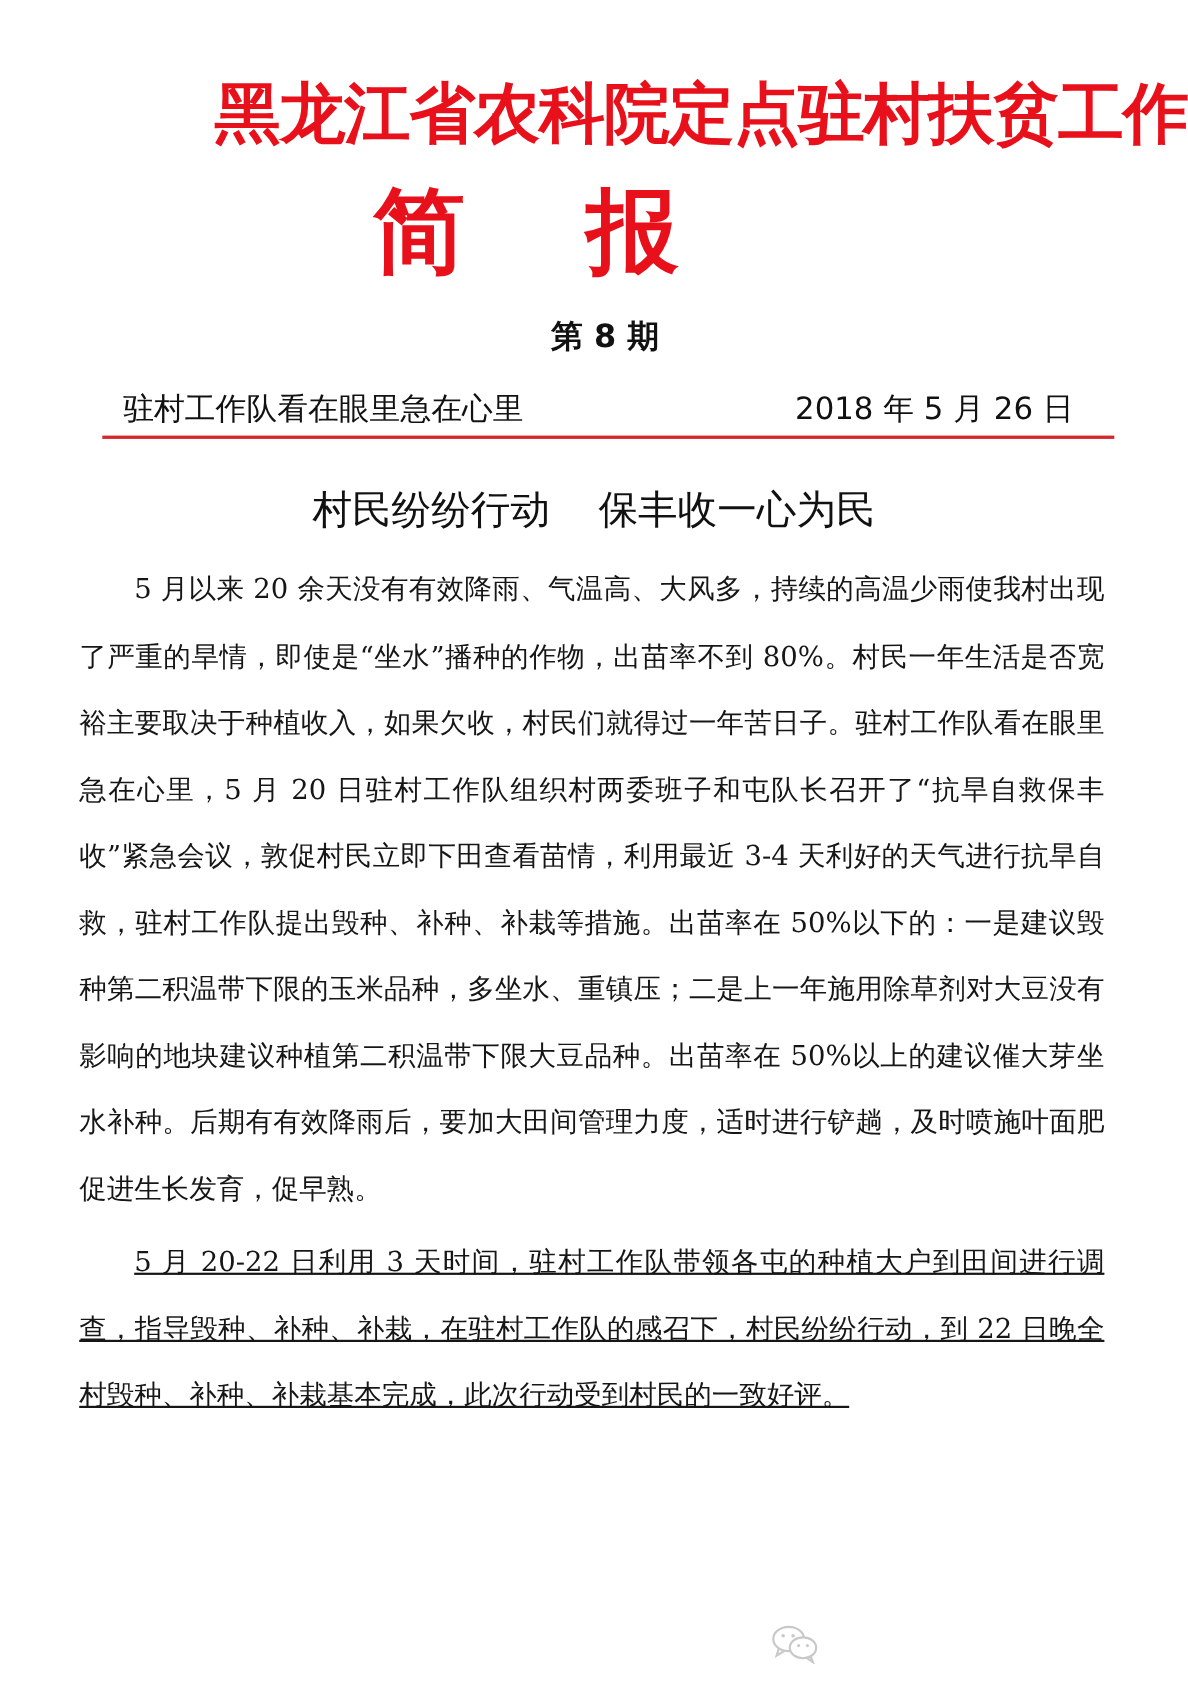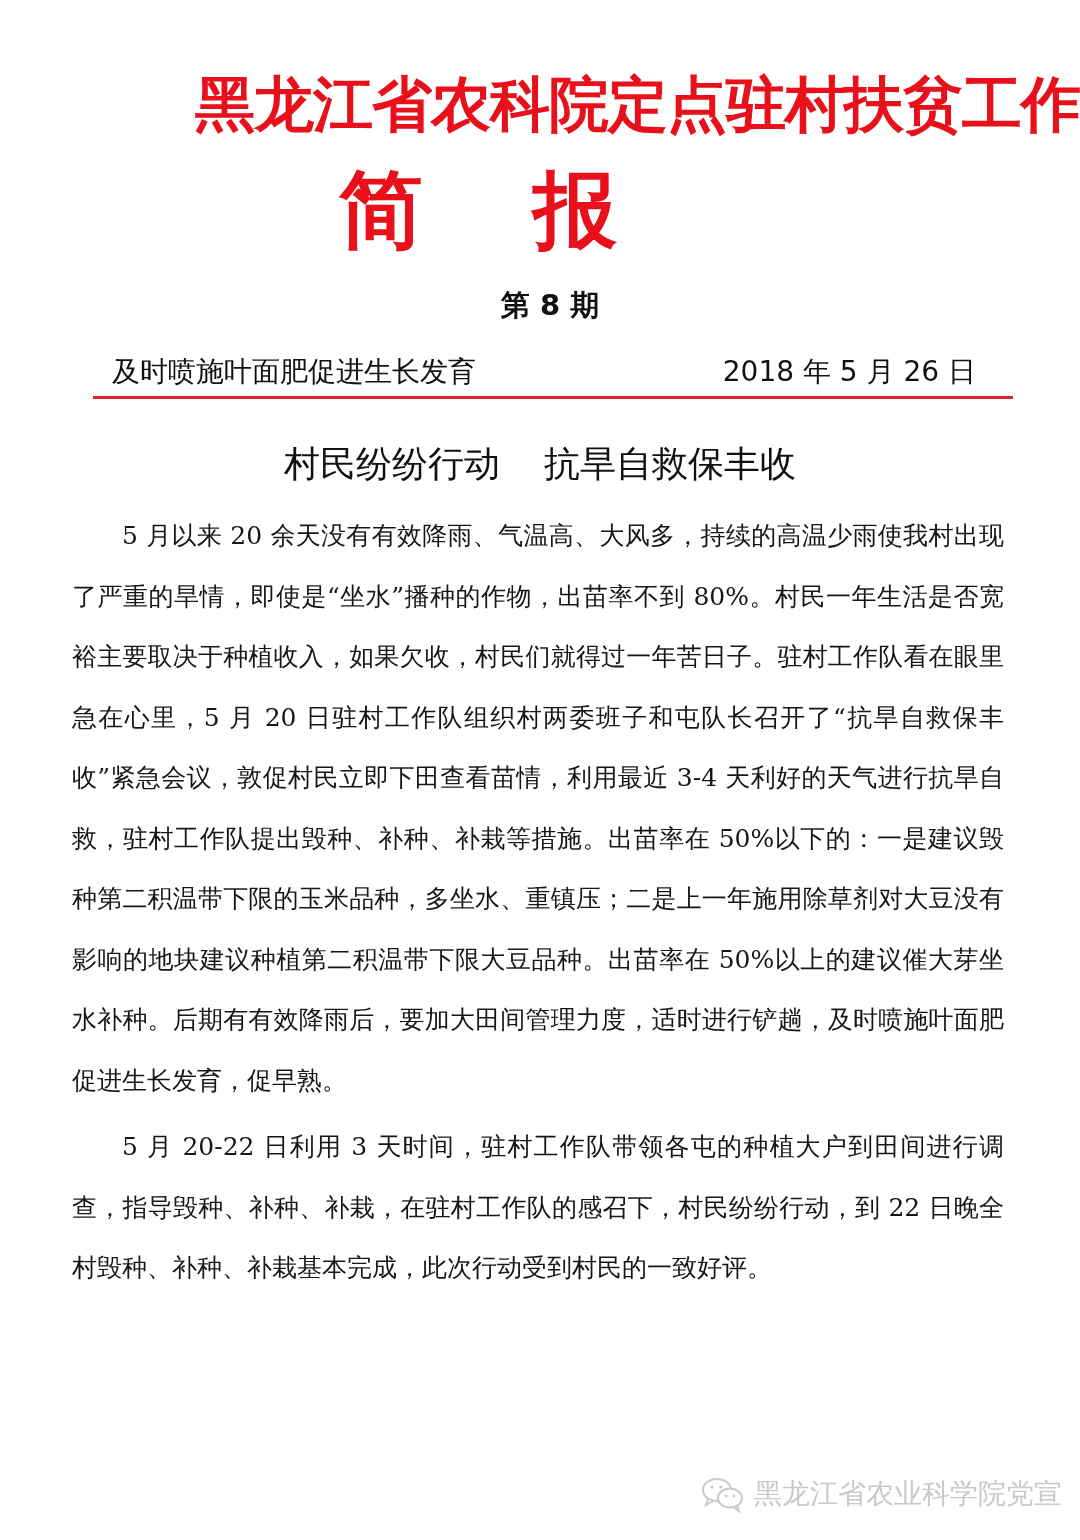--- a/index.html
+++ b/index.html
@@ -97,21 +97,21 @@
       line-height: 60.5px;
       color: #161616;
       text-align: justify;
     }
     .body p {
       margin: 0;
       text-indent: 2em;
       text-align: justify;
       text-align-last: left;
     }
-    .body p + p { margin-top: 6px; }
+    .body p + p { margin-top: 6px; text-decoration: underline; }
     .watermark {
       position: absolute;
       top: 1472px;
       left: 700px;
       height: 44px;
       display: flex;
       align-items: center;
       gap: 8px;
       color: #c9c9c9;
       font-family: "DejaVu Sans", "Liberation Sans", sans-serif;
@@ -125,42 +125,41 @@
 
 <div class="masthead-title">黑龙江省农科院定点驻村扶贫工作</div>
 
 <div class="masthead-sub">
   <span>简</span><span class="gap"></span><span>报</span>
 </div>
 
 <div class="issue">第 8 期</div>
 
 <div class="meta-row">
-  <span class="team">及时喷施叶面肥促进生长发育</span>
+  <span class="team">驻村工作队看在眼里急在心里</span>
   <span class="date">2018 年 5 月  26 日</span>
 </div>
 
 <div class="red-rule"></div>
 
 <div class="headline">
-  <span>村民纷纷行动</span><span class="gap"></span><span>抗旱自救保丰收</span>
+  <span>村民纷纷行动</span><span class="gap"></span><span>保丰收一心为民</span>
 </div>
 
 <div class="body">
   <p>5 月以来 20 余天没有有效降雨、气温高、大风多，持续的高温少雨使我村出现了严重的旱情，即使是“坐水”播种的作物，出苗率不到 80%。村民一年生活是否宽裕主要取决于种植收入，如果欠收，村民们就得过一年苦日子。驻村工作队看在眼里急在心里，5 月 20 日驻村工作队组织村两委班子和屯队长召开了“抗旱自救保丰收”紧急会议，敦促村民立即下田查看苗情，利用最近 3-4 天利好的天气进行抗旱自救，驻村工作队提出毁种、补种、补栽等措施。出苗率在 50%以下的：一是建议毁种第二积温带下限的玉米品种，多坐水、重镇压；二是上一年施用除草剂对大豆没有影响的地块建议种植第二积温带下限大豆品种。出苗率在 50%以上的建议催大芽坐水补种。后期有有效降雨后，要加大田间管理力度，适时进行铲趟，及时喷施叶面肥促进生长发育，促早熟。</p>
   <p>5 月 20-22 日利用 3 天时间，驻村工作队带领各屯的种植大户到田间进行调查，指导毁种、补种、补栽，在驻村工作队的感召下，村民纷纷行动，到 22 日晚全村毁种、补种、补栽基本完成，此次行动受到村民的一致好评。</p>
 </div>
 
 <div class="watermark">
   <span>
     <svg width="46" height="38" viewBox="0 0 46 38">
       <ellipse cx="17" cy="15" rx="14" ry="11" fill="none" stroke="#c9c9c9" stroke-width="2"></ellipse>
       <path d="M8 24 L6 30 L13 26" fill="none" stroke="#c9c9c9" stroke-width="2"></path>
       <ellipse cx="30" cy="23" rx="12" ry="9.5" fill="#fff" stroke="#c9c9c9" stroke-width="2"></ellipse>
       <path d="M37 31 L39 36 L33 32" fill="none" stroke="#c9c9c9" stroke-width="2"></path>
       <circle cx="12" cy="12" r="1.6" fill="#c9c9c9"></circle>
       <circle cx="21" cy="12" r="1.6" fill="#c9c9c9"></circle>
       <circle cx="26" cy="21" r="1.4" fill="#c9c9c9"></circle>
       <circle cx="34" cy="21" r="1.4" fill="#c9c9c9"></circle>
     </svg>
   </span>
-  <span>黑龙江省农业科学院党宣</span>
 </div>
 
 </body></html>

